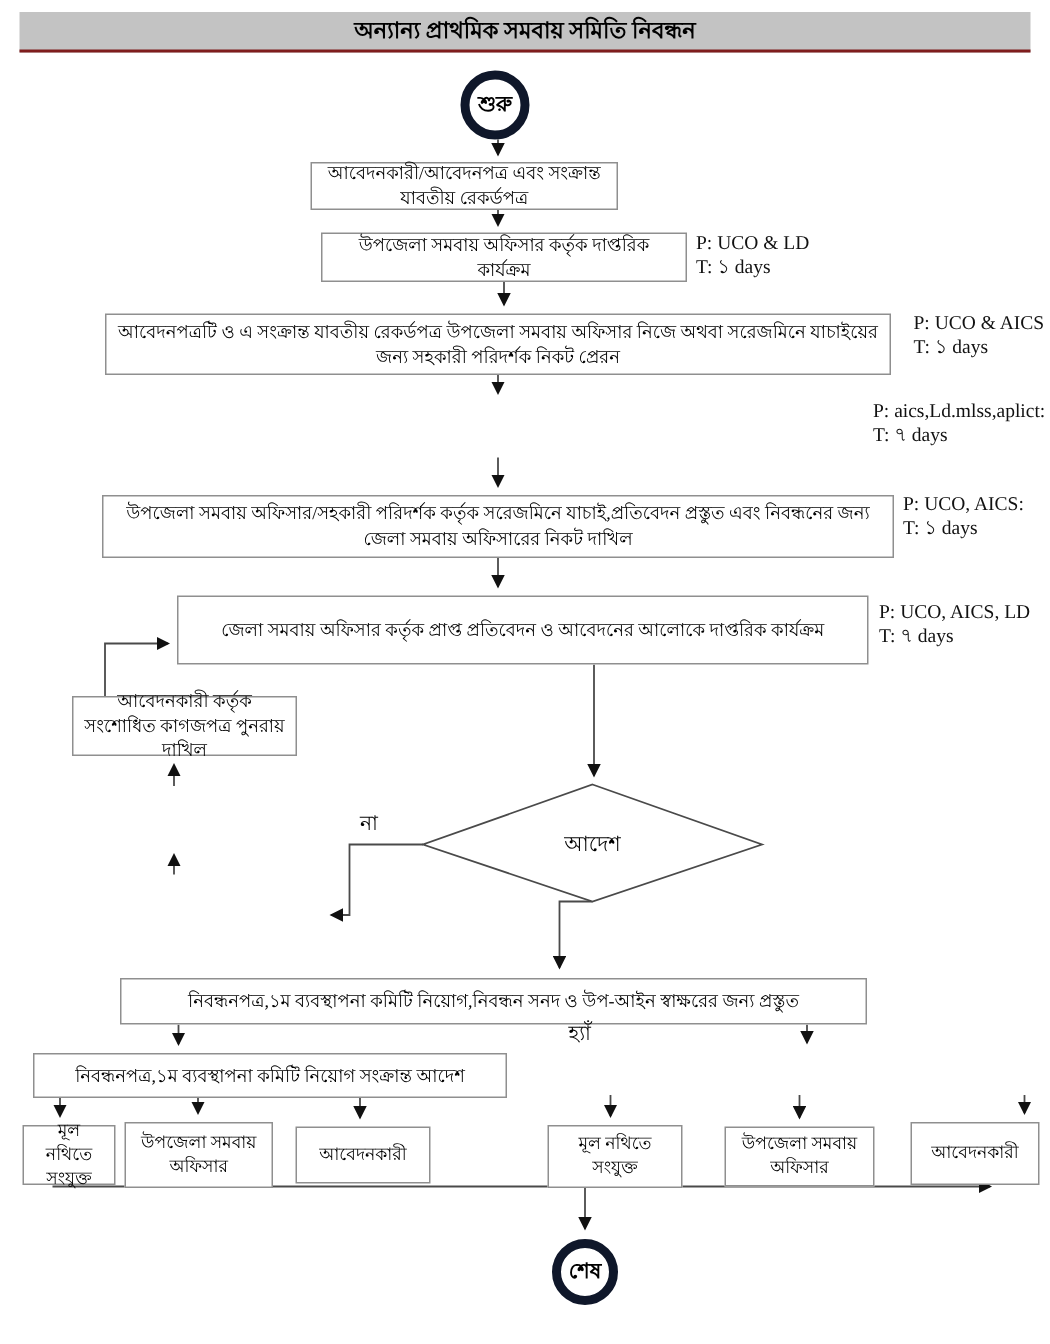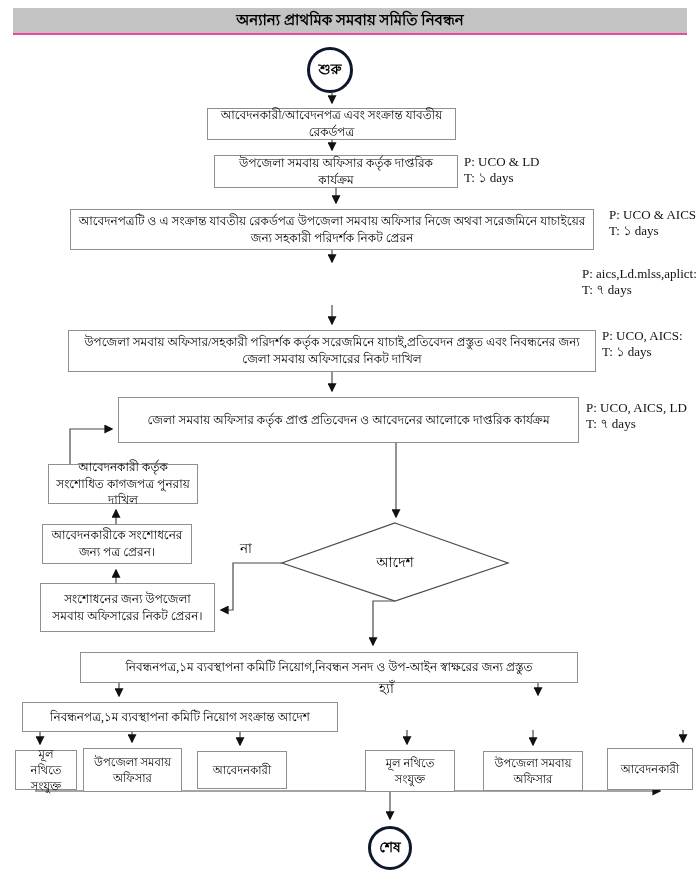--- a/index.html
+++ b/index.html
@@ -2,32 +2,32 @@
 <html><head>
 <meta charset="utf-8">
 <style>
   html,body{margin:0;padding:0;background:#ffffff;}
   #stage{
     position:relative;width:700px;height:896px;background:#ffffff;overflow:hidden;
     font-family:"Liberation Serif","DejaVu Sans",serif;color:#000;
   }
   .titlebar{
     position:absolute;left:13px;top:8px;width:674px;height:25px;
-    background:#c3c3c3;border-bottom:2px solid #ec4899;
+    background:#c3c3c3;border-bottom:2px solid #7f1d1d;
     display:flex;align-items:center;justify-content:center;
     font-size:15px;font-weight:bold;
   }
   .box{
     position:absolute;background:#ffffff;border:1px solid #8f8f8f;
     display:flex;align-items:center;justify-content:center;text-align:center;
     font-size:12px;line-height:1.4;padding:1px 6px;box-sizing:border-box;z-index:2;
   }
   .leaf{font-size:11.5px;}
   .terminal{
-    position:absolute;background:#ffffff;border:3px solid #0f172a;border-radius:50%;
+    position:absolute;background:#ffffff;border:6px solid #0f172a;border-radius:50%;
     display:flex;align-items:center;justify-content:center;
     font-size:14px;font-weight:bold;z-index:2;box-sizing:border-box;
   }
   .note{
     position:absolute;font-size:13px;line-height:16px;color:#111;z-index:2;
     white-space:nowrap;font-family:"Liberation Serif",serif;
   }
   .floatlabel{position:absolute;z-index:3;font-size:13.5px;background:transparent;}
   #connectors{position:absolute;left:0;top:0;z-index:1;}
   .decision-label{
@@ -71,29 +71,27 @@
       <path d="M390 791 V819" marker-end="url(#arw)"></path>
       <polygon points="395,523 508,563 395,601 282,563" fill="#ffffff" stroke="#4a4a4a"></polygon>
     </g>
   </svg>
 
   <div class="titlebar">অন্যান্য প্রাথমিক সমবায় সমিতি নিবন্ধন</div>
 
   <div class="terminal" style="left:307px;top:47px;width:46px;height:46px;">শুরু</div>
   <div class="terminal" style="left:368px;top:826px;width:44px;height:44px;">শেষ</div>
 
-  <div class="box" style="left:207px;top:108px;width:249px;height:32px;">আবেদনকারী/আবেদনপত্র এবং সংক্রান্ত যাবতীয় রেকর্ডপত্র</div>
+  <div class="box" style="left:207px;top:108px;width:205px;height:32px;">আবেদনকারী/আবেদনপত্র এবং সংক্রান্ত যাবতীয় রেকর্ডপত্র</div>
   <div class="box" style="left:214px;top:155px;width:244px;height:33px;">উপজেলা সমবায় অফিসার কর্তৃক দাপ্তরিক কার্যক্রম</div>
   <div class="box" style="left:70px;top:209px;width:524px;height:41px;">আবেদনপত্রটি ও এ সংক্রান্ত যাবতীয় রেকর্ডপত্র উপজেলা সমবায় অফিসার নিজে অথবা সরেজমিনে যাচাইয়ের জন্য সহকারী পরিদর্শক নিকট প্রেরন</div>
   <div class="box" style="left:68px;top:330px;width:528px;height:42px;">উপজেলা সমবায় অফিসার/সহকারী পরিদর্শক কর্তৃক সরেজমিনে যাচাই,প্রতিবেদন প্রস্তুত এবং নিবন্ধনের জন্য জেলা সমবায় অফিসারের নিকট দাখিল</div>
   <div class="box" style="left:118px;top:397px;width:461px;height:46px;">জেলা সমবায় অফিসার কর্তৃক প্রাপ্ত প্রতিবেদন ও আবেদনের আলোকে দাপ্তরিক কার্যক্রম</div>
 
   <div class="box" style="left:48px;top:464px;width:150px;height:40px;">আবেদনকারী কর্তৃক সংশোধিত কাগজপত্র পুনরায় দাখিল</div>
-  <div class="box" style="left:42px;top:524px;width:150px;height:40px;">আবেদনকারীকে সংশোধনের জন্য পত্র প্রেরন।</div>
-  <div class="box" style="left:40px;top:583px;width:175px;height:49px;">সংশোধনের জন্য উপজেলা সমবায় অফিসারের নিকট প্রেরন।</div>
 
   <div class="decision-label">আদেশ</div>
   <div class="floatlabel" style="left:240px;top:538px;">না</div>
   <div class="floatlabel" style="left:379px;top:642px;margin-top:36px;">হ্যাঁ</div>
 
   <div class="box" style="left:80px;top:652px;width:498px;height:31px;">নিবন্ধনপত্র,১ম ব্যবস্থাপনা কমিটি নিয়োগ,নিবন্ধন সনদ ও উপ-আইন স্বাক্ষরের জন্য প্রস্তুত</div>
   <div class="box" style="left:22px;top:702px;width:316px;height:30px;">নিবন্ধনপত্র,১ম ব্যবস্থাপনা কমিটি নিয়োগ সংক্রান্ত আদেশ</div>
 
   <div class="box leaf" style="left:15px;top:750px;width:62px;height:40px;">মূল নথিতে সংযুক্ত</div>
   <div class="box leaf" style="left:83px;top:748px;width:99px;height:44px;">উপজেলা সমবায় অফিসার</div>

